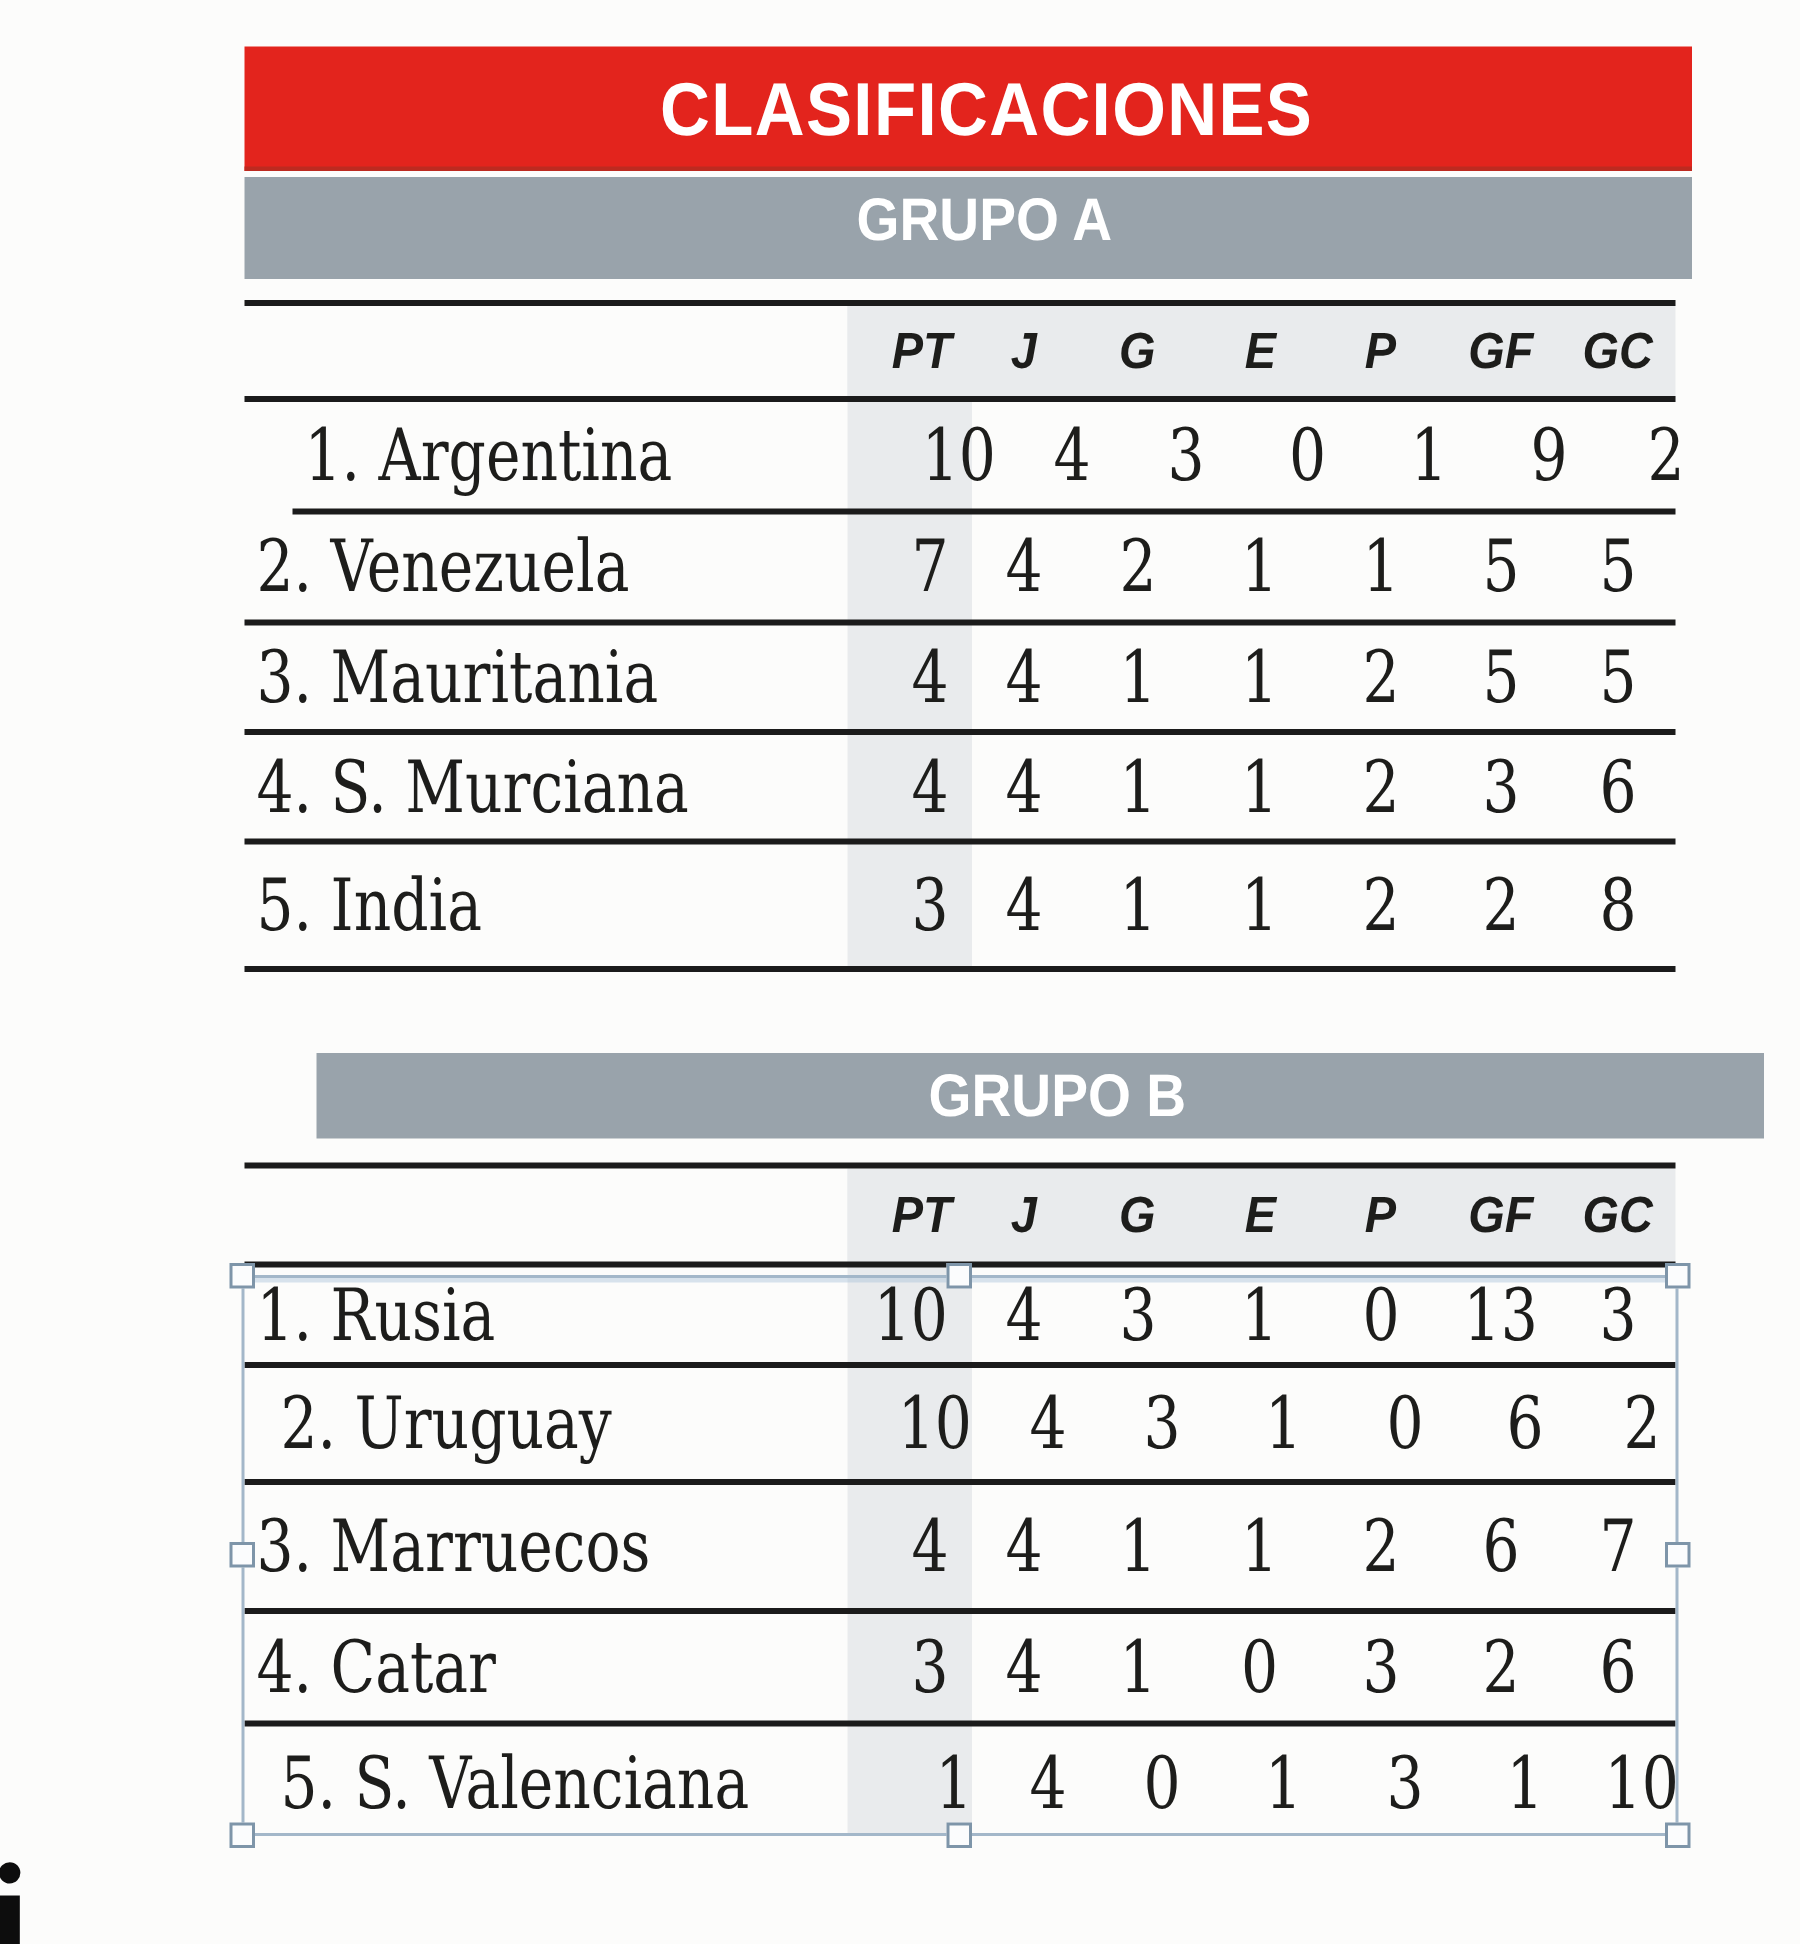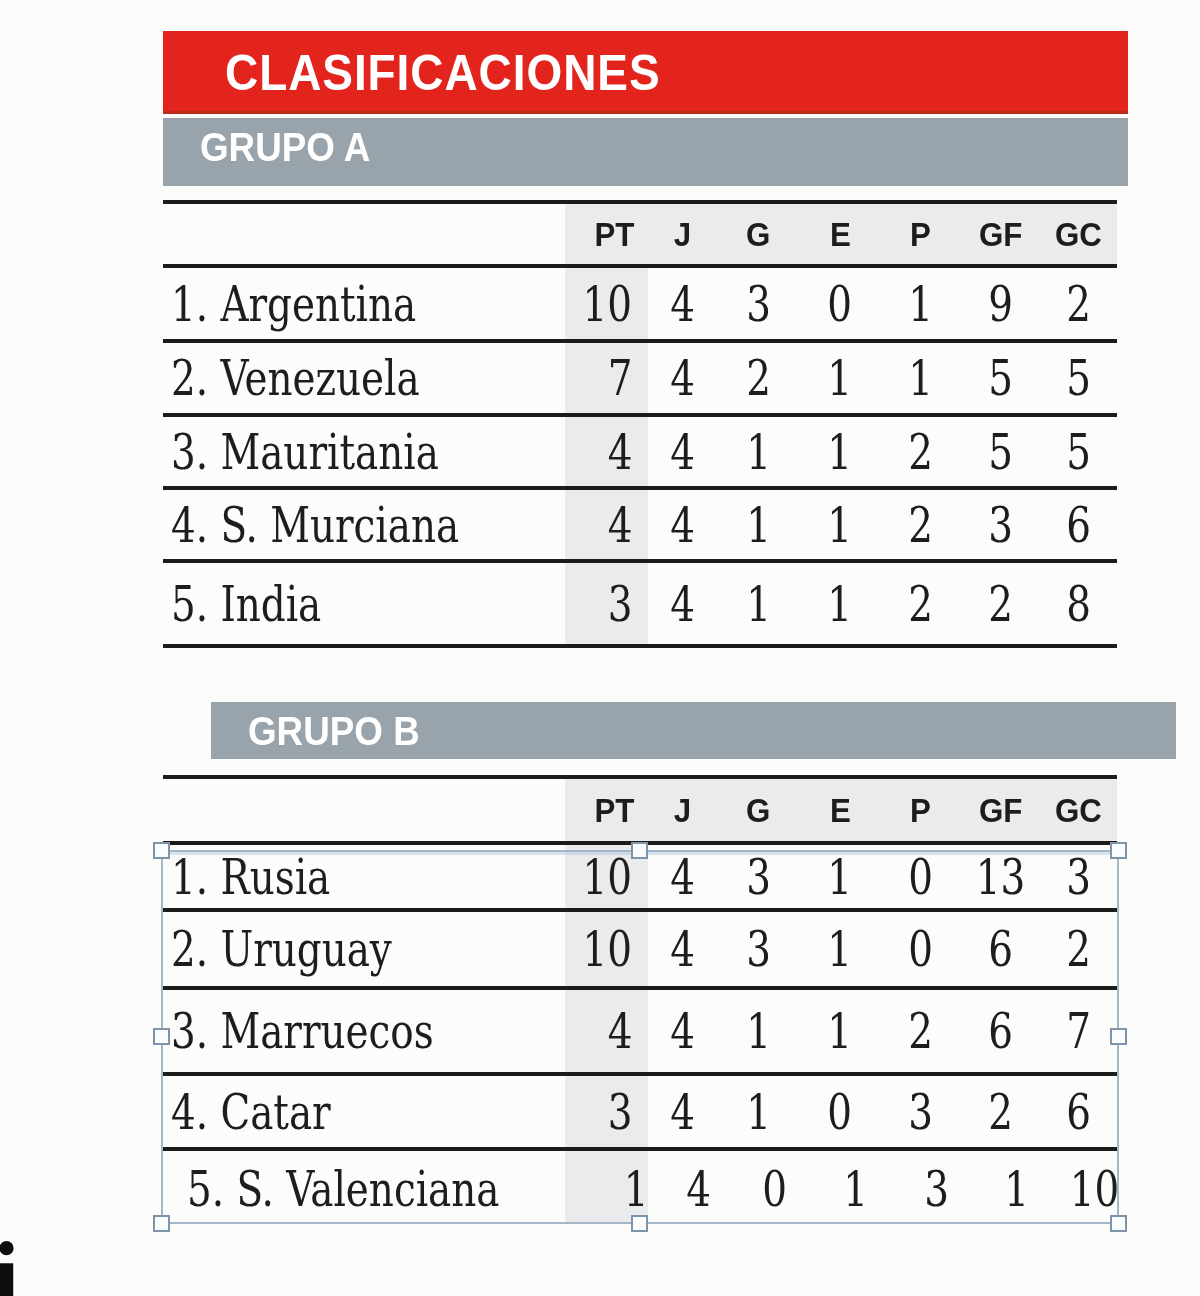--- a/index.html
+++ b/index.html
@@ -3,21 +3,21 @@
 <meta charset="utf-8">
 <style>
   * { margin:0; padding:0; box-sizing:border-box; }
   html,body { background:#ffffff; }
   #root {
     position:relative; width:1200px; height:1296px; overflow:hidden;
     background:#fcfcfb; font-family:"Liberation Sans", sans-serif;
   }
 
   
-  .banner { position:absolute; left:163px; width:965px; }
+  .banner { position:absolute; left:163px; width:965px;text-align:center; }
   #title-banner { top:31px; height:83px; background:var(--red); border-bottom:3px solid #bd2a20; }
   .banner .btxt {
     color:#ffffff; font-weight:bold; display:inline-block;
     transform:scaleX(.92); transform-origin:left center; white-space:nowrap;
   }
   #title-banner .btxt { font-size:50px; letter-spacing:1px; margin:13px 0 0 62px; }
   .group-banner { background:var(--gray); }
   .group-banner .btxt { font-size:40px; margin:7px 0 0 37px; }
   #grupo-a-banner { top:118px; height:68px; }
   #grupo-b-banner { top:702px; height:57px;margin-left:48px; }
@@ -42,21 +42,21 @@
     font-weight:bold; font-size:34px; color:var(--text);
   }
   #table-a .hrow { height:68px; }
   #table-b .hrow { height:70px; }
   .trow {
     border-bottom:4px solid var(--line);
     font-family:"DejaVu Serif","Liberation Serif",serif;
     font-stretch:condensed; font-size:48px; color:var(--text);
   }
   .tcell, .hcell { overflow:visible; white-space:nowrap; }
-  .hcell { text-align:center; }
+  .hcell { text-align:center;font-style:italic; }
   .hcell .hx { display:inline-block; transform:scaleX(.92); transform-origin:center; }
   .hcell.pt { text-align:right; padding-right:14px; }
   .hcell.pt .hx { transform-origin:right center; }
   .tcell.num { text-align:center; }
   .tcell.num .cx { display:inline-block; transform:scaleX(.9); transform-origin:center; }
   .tcell.pt { text-align:right; padding-right:16px; }
   .tcell.pt .cx { transform-origin:right center; }
   .tcell.name { text-align:left; padding-left:8px; }
   .tcell.name .cx { display:inline-block; transform:scaleX(.9); transform-origin:left center; }
 
@@ -107,21 +107,21 @@
         <div class="hcell name"></div>
         <div class="hcell pt"><span class="hx">PT</span></div>
         <div class="hcell j"><span class="hx">J</span></div>
         <div class="hcell g"><span class="hx">G</span></div>
         <div class="hcell e"><span class="hx">E</span></div>
         <div class="hcell p"><span class="hx">P</span></div>
         <div class="hcell gf"><span class="hx">GF</span></div>
         <div class="hcell gc"><span class="hx">GC</span></div>
       </div>
     <div>
-        <div class="trow" style="height: 75px;">
+        <div class="trow" style="height: 75px; margin-left: 32px;">
           <div class="tcell name"><span class="cx">1. Argentina</span></div>
           <div class="tcell num pt"><span class="cx">10</span></div>
           <div class="tcell num j"><span class="cx">4</span></div>
           <div class="tcell num g"><span class="cx">3</span></div>
           <div class="tcell num e"><span class="cx">0</span></div>
           <div class="tcell num p"><span class="cx">1</span></div>
           <div class="tcell num gf"><span class="cx">9</span></div>
           <div class="tcell num gc"><span class="cx">2</span></div>
         </div>
         <div class="trow" style="height: 74px;">
@@ -189,21 +189,21 @@
         <div class="trow" style="height: 67px;">
           <div class="tcell name"><span class="cx">1. Rusia</span></div>
           <div class="tcell num pt"><span class="cx">10</span></div>
           <div class="tcell num j"><span class="cx">4</span></div>
           <div class="tcell num g"><span class="cx">3</span></div>
           <div class="tcell num e"><span class="cx">1</span></div>
           <div class="tcell num p"><span class="cx">0</span></div>
           <div class="tcell num gf"><span class="cx">13</span></div>
           <div class="tcell num gc"><span class="cx">3</span></div>
         </div>
-        <div class="trow" style="height: 78px;">
+        <div class="trow" style="height: 78px; padding-left: 16px;">
           <div class="tcell name"><span class="cx">2. Uruguay</span></div>
           <div class="tcell num pt"><span class="cx">10</span></div>
           <div class="tcell num j"><span class="cx">4</span></div>
           <div class="tcell num g"><span class="cx">3</span></div>
           <div class="tcell num e"><span class="cx">1</span></div>
           <div class="tcell num p"><span class="cx">0</span></div>
           <div class="tcell num gf"><span class="cx">6</span></div>
           <div class="tcell num gc"><span class="cx">2</span></div>
         </div>
         <div class="trow" style="height: 86px;">

